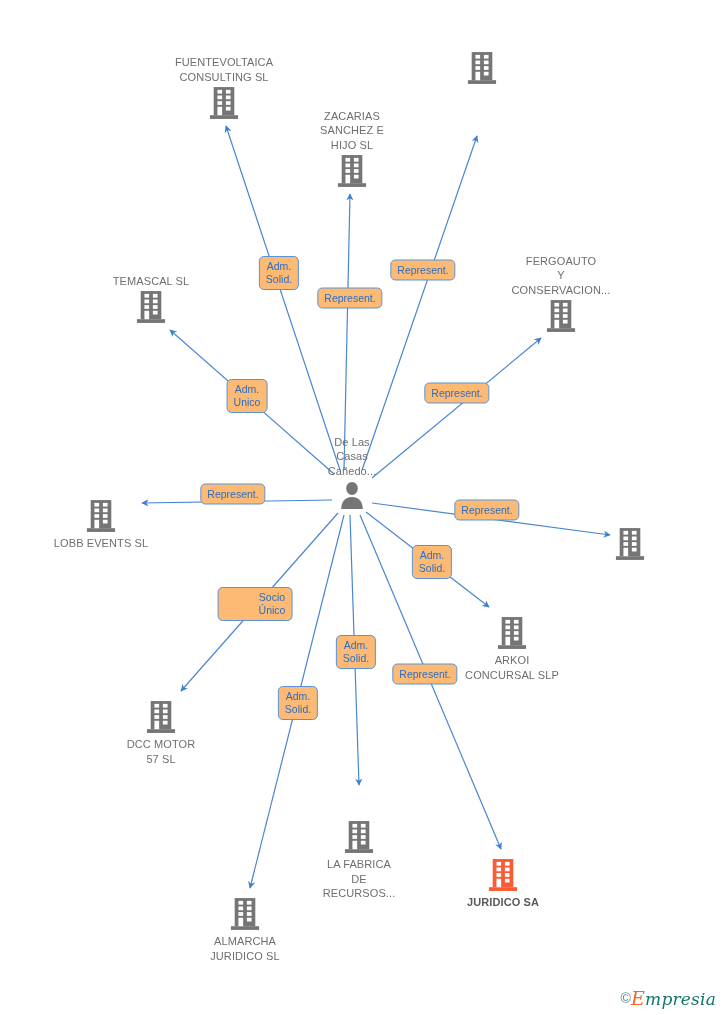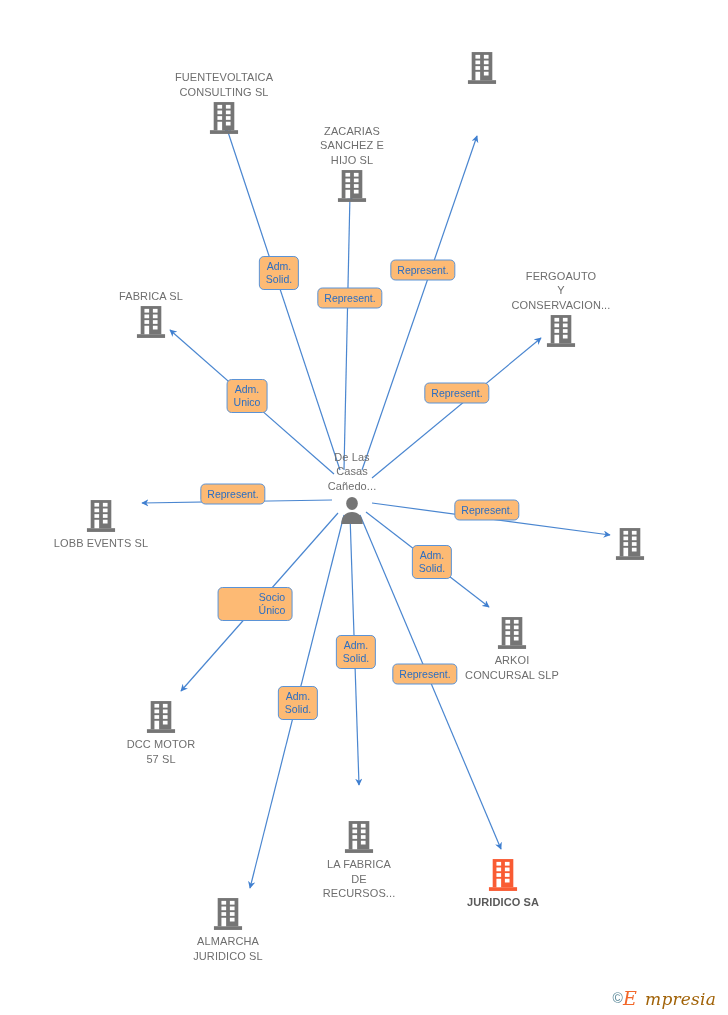--- a/index.html
+++ b/index.html
@@ -29,21 +29,20 @@
     text-align: center;
     width: 120px;
     margin-left: -60px;
   }
   .node .node-label {
     font-size: 11px;
     line-height: 14.5px;
     color: #6e6e6e;
     letter-spacing: 0.1px;
     white-space: pre-line;
-    margin-top: 15px;
   }
   .node.highlight .node-label {
     color: #5a5a5a;
     font-weight: bold;
   }
   .node .icon-wrap {
     display: block;
     line-height: 0;
   }
   .node.label-above .node-label { margin-bottom: 2px; }
@@ -67,21 +66,21 @@
   .watermark {
     position: absolute;
     right: 12px;
     bottom: 6px;
     font-size: 16px;
     letter-spacing: 0.2px;
     white-space: nowrap;
   }
   .wm-c { color: #5c8a9a; font-size: 14px; vertical-align: 2px; }
   .wm-e { color: #f2682a; font-family: "DejaVu Serif", serif; font-style: italic; font-size: 19px; }
-  .wm-rest { color: #a16207; font-family: "DejaVu Serif", serif; font-style: italic; font-size: 17px; margin-left: 8px; }
+  .wm-rest { color: #0f766e; font-family: "DejaVu Serif", serif; font-style: italic; font-size: 17px; }
 </style>
 </head>
 <body>
 
 <div id="canvas">
 
   <svg id="edge-layer" viewBox="0 0 728 1015" xmlns="http://www.w3.org/2000/svg">
     <defs>
       <marker id="arrow" viewBox="0 0 10 10" refX="9" refY="5" markerWidth="6" markerHeight="6" orient="auto-start-reverse">
         <path d="M 0 0 L 10 5 L 0 10 L 3 5 z" fill="#3f7fd0"></path>
@@ -182,21 +181,21 @@
             <rect x="18" y="4" width="5" height="4" fill="#ffffff"></rect>
             <rect x="9" y="10" width="5" height="4" fill="#ffffff"></rect>
             <rect x="18" y="10" width="5" height="4" fill="#ffffff"></rect>
             <rect x="9" y="16" width="5" height="4" fill="#ffffff"></rect>
             <rect x="18" y="16" width="5" height="4" fill="#ffffff"></rect>
             <rect x="18" y="22" width="5" height="4" fill="#ffffff"></rect>
             <rect x="9" y="22" width="5" height="9" fill="#ffffff"></rect>
           </svg></span>
       </div>
       <div class="node label-above" style="left: 151px; top: 273.5px;">
-        <div class="node-label">FABRICA SL</div>
+        <div class="node-label">TEMASCAL SL</div>
         <span class="icon-wrap"><svg width="30" height="34" viewBox="0 0 32 36">
             <rect x="5" y="1" width="22" height="30" fill="#757575"></rect>
             <rect x="1" y="31" width="30" height="4" fill="#757575"></rect>
             <rect x="9" y="4" width="5" height="4" fill="#ffffff"></rect>
             <rect x="18" y="4" width="5" height="4" fill="#ffffff"></rect>
             <rect x="9" y="10" width="5" height="4" fill="#ffffff"></rect>
             <rect x="18" y="10" width="5" height="4" fill="#ffffff"></rect>
             <rect x="9" y="16" width="5" height="4" fill="#ffffff"></rect>
             <rect x="18" y="16" width="5" height="4" fill="#ffffff"></rect>
             <rect x="18" y="22" width="5" height="4" fill="#ffffff"></rect>
@@ -274,21 +273,21 @@
             <rect x="18" y="10" width="5" height="4" fill="#ffffff"></rect>
             <rect x="9" y="16" width="5" height="4" fill="#ffffff"></rect>
             <rect x="18" y="16" width="5" height="4" fill="#ffffff"></rect>
             <rect x="18" y="22" width="5" height="4" fill="#ffffff"></rect>
             <rect x="9" y="22" width="5" height="9" fill="#ffffff"></rect>
           </svg></span>
         <div class="node-label">LA FABRICA
 DE
 RECURSOS...</div>
       </div>
-      <div class="node label-below" style="left: 228px; top: 897px;">
+      <div class="node label-below" style="left: 245px; top: 897px;">
         <span class="icon-wrap"><svg width="30" height="34" viewBox="0 0 32 36">
             <rect x="5" y="1" width="22" height="30" fill="#757575"></rect>
             <rect x="1" y="31" width="30" height="4" fill="#757575"></rect>
             <rect x="9" y="4" width="5" height="4" fill="#ffffff"></rect>
             <rect x="18" y="4" width="5" height="4" fill="#ffffff"></rect>
             <rect x="9" y="10" width="5" height="4" fill="#ffffff"></rect>
             <rect x="18" y="10" width="5" height="4" fill="#ffffff"></rect>
             <rect x="9" y="16" width="5" height="4" fill="#ffffff"></rect>
             <rect x="18" y="16" width="5" height="4" fill="#ffffff"></rect>
             <rect x="18" y="22" width="5" height="4" fill="#ffffff"></rect>

